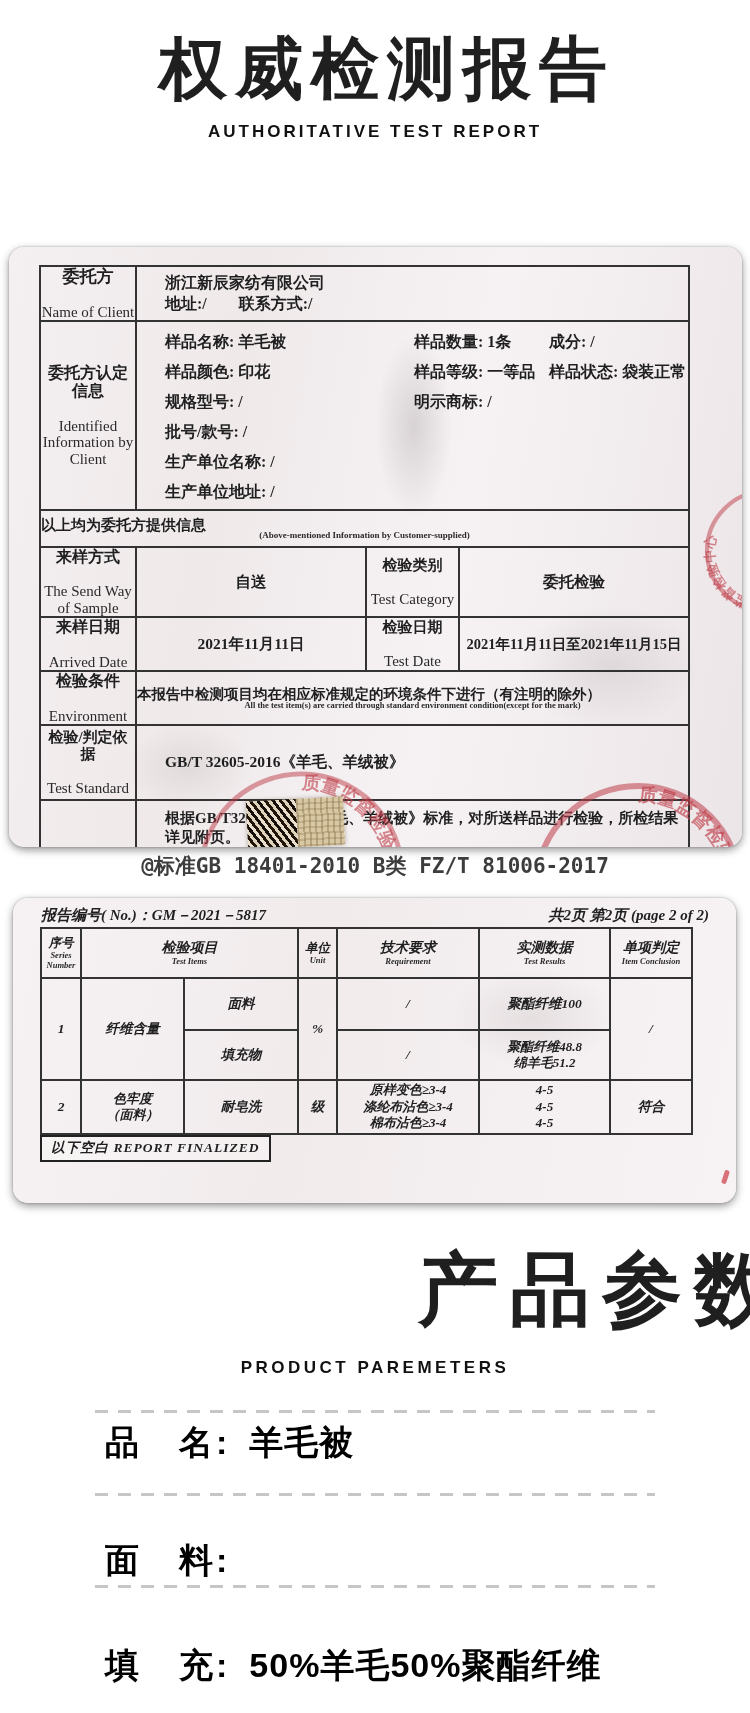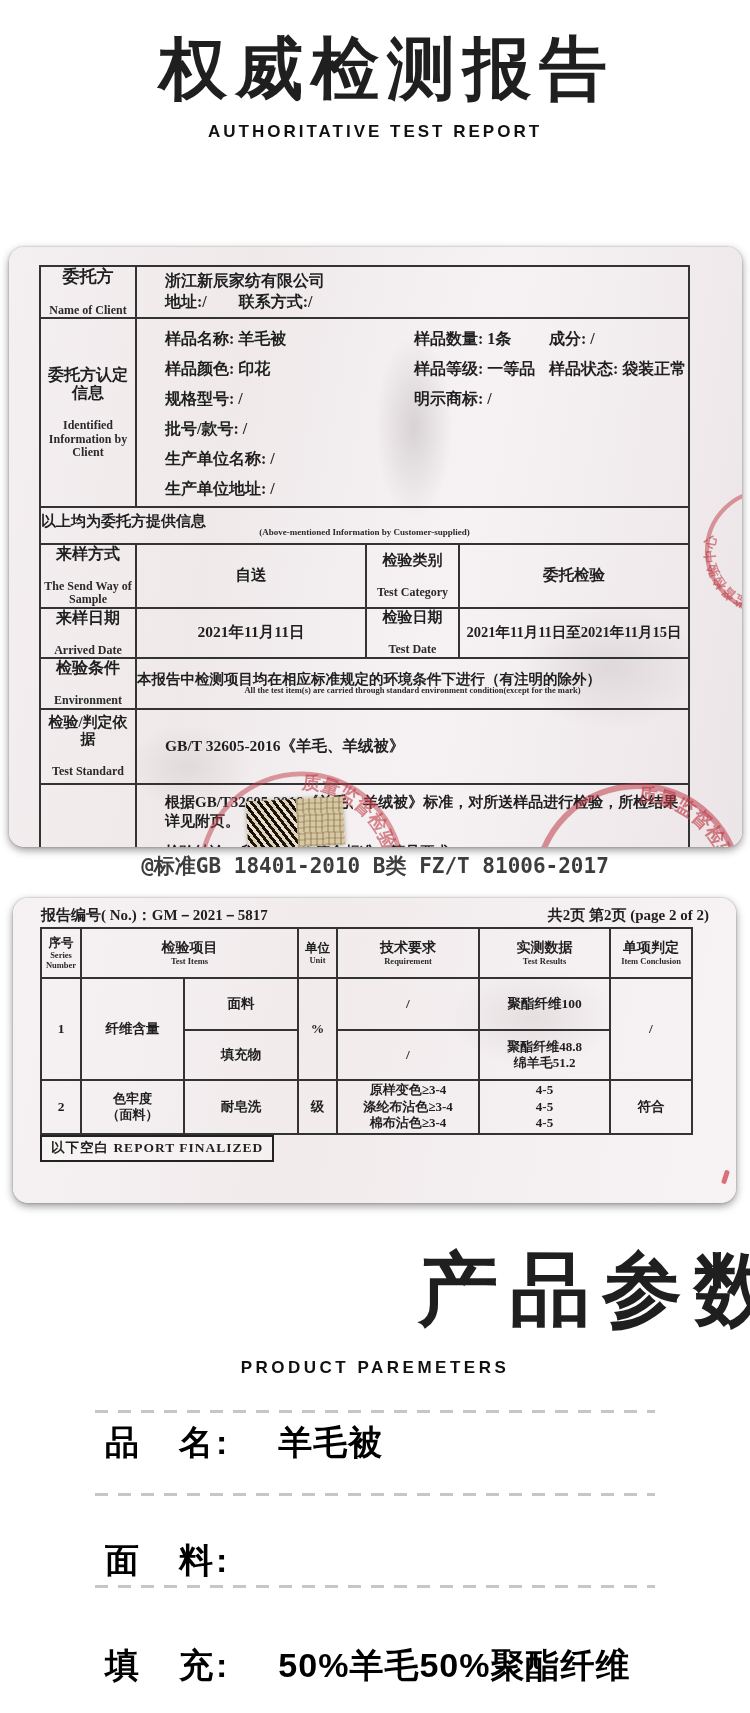--- a/index.html
+++ b/index.html
@@ -18,27 +18,27 @@
          box-shadow:0 3px 9px rgba(0,0,0,.42),0 0 2px rgba(0,0,0,.3);
          background:
            radial-gradient(ellipse 55px 130px at 405px 180px,rgba(150,142,145,.30),transparent 70%),
            radial-gradient(ellipse 130px 90px at 600px 420px,rgba(160,150,152,.22),transparent 70%),
            radial-gradient(ellipse 90px 60px at 180px 520px,rgba(160,150,152,.18),transparent 70%),
            linear-gradient(100deg,#f4eff0,#efe9ea 30%,#f6f2f3 60%,#ece5e7);}
   #doc1{left:9px;top:247px;width:733px;height:600px;}
   #doc2{left:13px;top:898px;width:723px;height:305px;
         background:
           radial-gradient(ellipse 120px 70px at 520px 120px,rgba(160,150,152,.18),transparent 70%),
-          linear-gradient(100deg,#f6f2f3,#f1ebec 40%,#f7f3f4);}
+          linear-gradient(100deg,#f6f2f3,#f1ebec 40%,#f7f3f4); font-style: italic;}
 
   
   table{border-collapse:collapse;table-layout:fixed;}
   td,th{border:2px solid #333;vertical-align:middle;padding:0;font-weight:700;}
   .cnlabel{font-size:16px;font-weight:700;text-align:center;line-height:1.15;}
-  .enlabel{font-size:12px;font-weight:700;text-align:center;line-height:1.1;color:#2a2a2a;
+  .enlabel{font-size:15px;font-weight:400;text-align:center;line-height:1.1;color:#2a2a2a;
            font-family:"Liberation Serif",serif;margin-top:17px;}
   #t1{position:absolute;left:30px;top:18px;width:649px;}
   #t1 .val{ text-align:left;padding-left:28px;font-size:15.5px;}
   .line30{line-height:21px;margin-bottom:9px;white-space:nowrap;}
   .cell-rel{position:relative;}
   .center{text-align:center;}
   .notecn{font-size:15px;text-align:left;line-height:1.1;}
   .noteen{font-size:9px;text-align:center;line-height:1;margin-top:-2px;color:#2a2a2a;}
 
   #t2{position:absolute;left:27px;top:29px;width:651px;}
@@ -72,21 +72,21 @@
   
   #params-title{top:1248px;left:0;width:750px;text-align:right;font-size:80px;font-weight:900;
                 letter-spacing:12px;line-height:1.05;padding-left:36px;}
   #params-subtitle{top:1358px;left:0;width:750px;text-align:center;font-size:17px;font-weight:700;
                    letter-spacing:3.5px;font-family:"Liberation Sans","DejaVu Sans",sans-serif;color:#111;}
   .dash-sep{position:absolute;left:95px;width:560px;height:3px;
             background:repeating-linear-gradient(90deg,#c6c6c6 0 13px,transparent 13px 23px);}
   .param-row{position:absolute;left:105px;display:flex;align-items:baseline;
              font-family:"Liberation Sans","DejaVu Sans",sans-serif;font-weight:700;
              font-size:34px;color:#000;letter-spacing:3px;white-space:nowrap;}
-  .param-row .pv{margin-left:48px;letter-spacing:1px;}
+  .param-row .pv{margin-left:19px;letter-spacing:1px;}
 </style>
 </head>
 <body>
 
 <div id="main-title" class="abs">权威检测报告</div>
 <div id="main-subtitle" class="abs">AUTHORITATIVE TEST REPORT</div>
 
 <div id="doc1" class="paper">
   <table id="t1">
     <colgroup>

